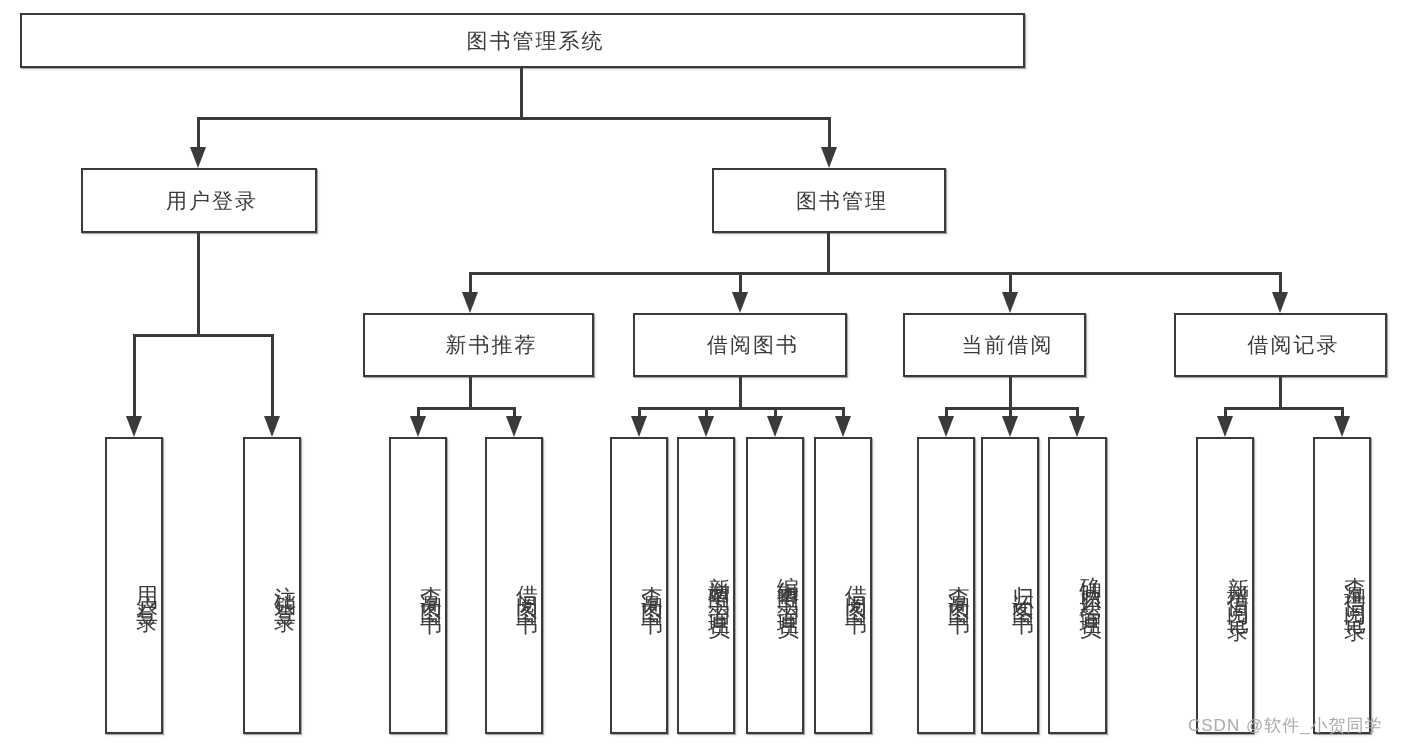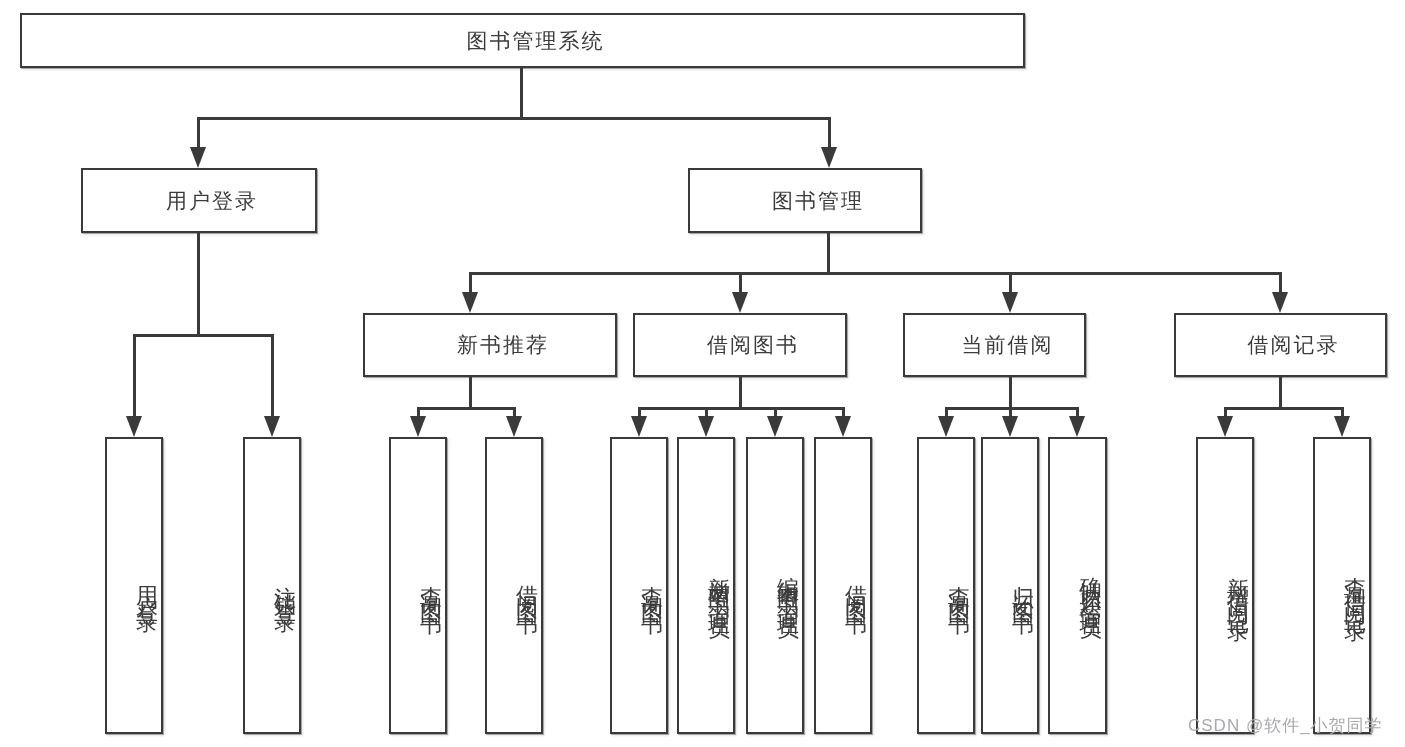--- a/index.html
+++ b/index.html
@@ -68,21 +68,21 @@
   <div class="vline" style="left:520px; top:66px; height:54px;"></div>
   <div class="hline" style="left:197px; top:117px; width:634px;"></div>
   <div class="vline" style="left:197px; top:117px; height:32px;"></div>
   <div class="arrow" style="left:190px; top:147px;"></div>
   <div class="vline" style="left:828px; top:117px; height:32px;"></div>
   <div class="arrow" style="left:821px; top:147px;"></div>
 
   <div class="box" style="left:81px; top:168px; width:236px; height:65px;">
     <span class="h-label">用户登录</span>
   </div>
-  <div class="box" style="left:688px; top:168px; width:234px; height:65px;">
+  <div class="box" style="left:712px; top:168px; width:234px; height:65px;">
     <span class="h-label">图书管理</span>
   </div>
 
   <div class="vline" style="left:197px; top:233px; height:103px;"></div>
   <div class="hline" style="left:133px; top:334px; width:141px;"></div>
   <div class="vline" style="left:133px; top:334px; height:84px;"></div>
   <div class="arrow" style="left:126px; top:416px;"></div>
   <div class="vline" style="left:271px; top:334px; height:84px;"></div>
   <div class="arrow" style="left:264px; top:416px;"></div>
 
@@ -90,21 +90,21 @@
   <div class="hline" style="left:469px; top:272px; width:813px;"></div>
   <div class="vline" style="left:469px; top:272px; height:22px;"></div>
   <div class="arrow" style="left:462px; top:292px;"></div>
   <div class="vline" style="left:739px; top:272px; height:22px;"></div>
   <div class="arrow" style="left:732px; top:292px;"></div>
   <div class="vline" style="left:1009px; top:272px; height:22px;"></div>
   <div class="arrow" style="left:1002px; top:292px;"></div>
   <div class="vline" style="left:1279px; top:272px; height:22px;"></div>
   <div class="arrow" style="left:1272px; top:292px;"></div>
 
-  <div class="box" style="left:363px; top:313px; width:254px; height:64px;">
+  <div class="box" style="left:363px; top:313px; width:231px; height:64px;">
     <span class="h-label">新书推荐</span>
   </div>
   <div class="box" style="left:633px; top:313px; width:214px; height:64px;">
     <span class="h-label">借阅图书</span>
   </div>
   <div class="box" style="left:903px; top:313px; width:183px; height:64px;">
     <span class="h-label">当前借阅</span>
   </div>
   <div class="box" style="left:1174px; top:313px; width:213px; height:64px;">
     <span class="h-label">借阅记录</span>

